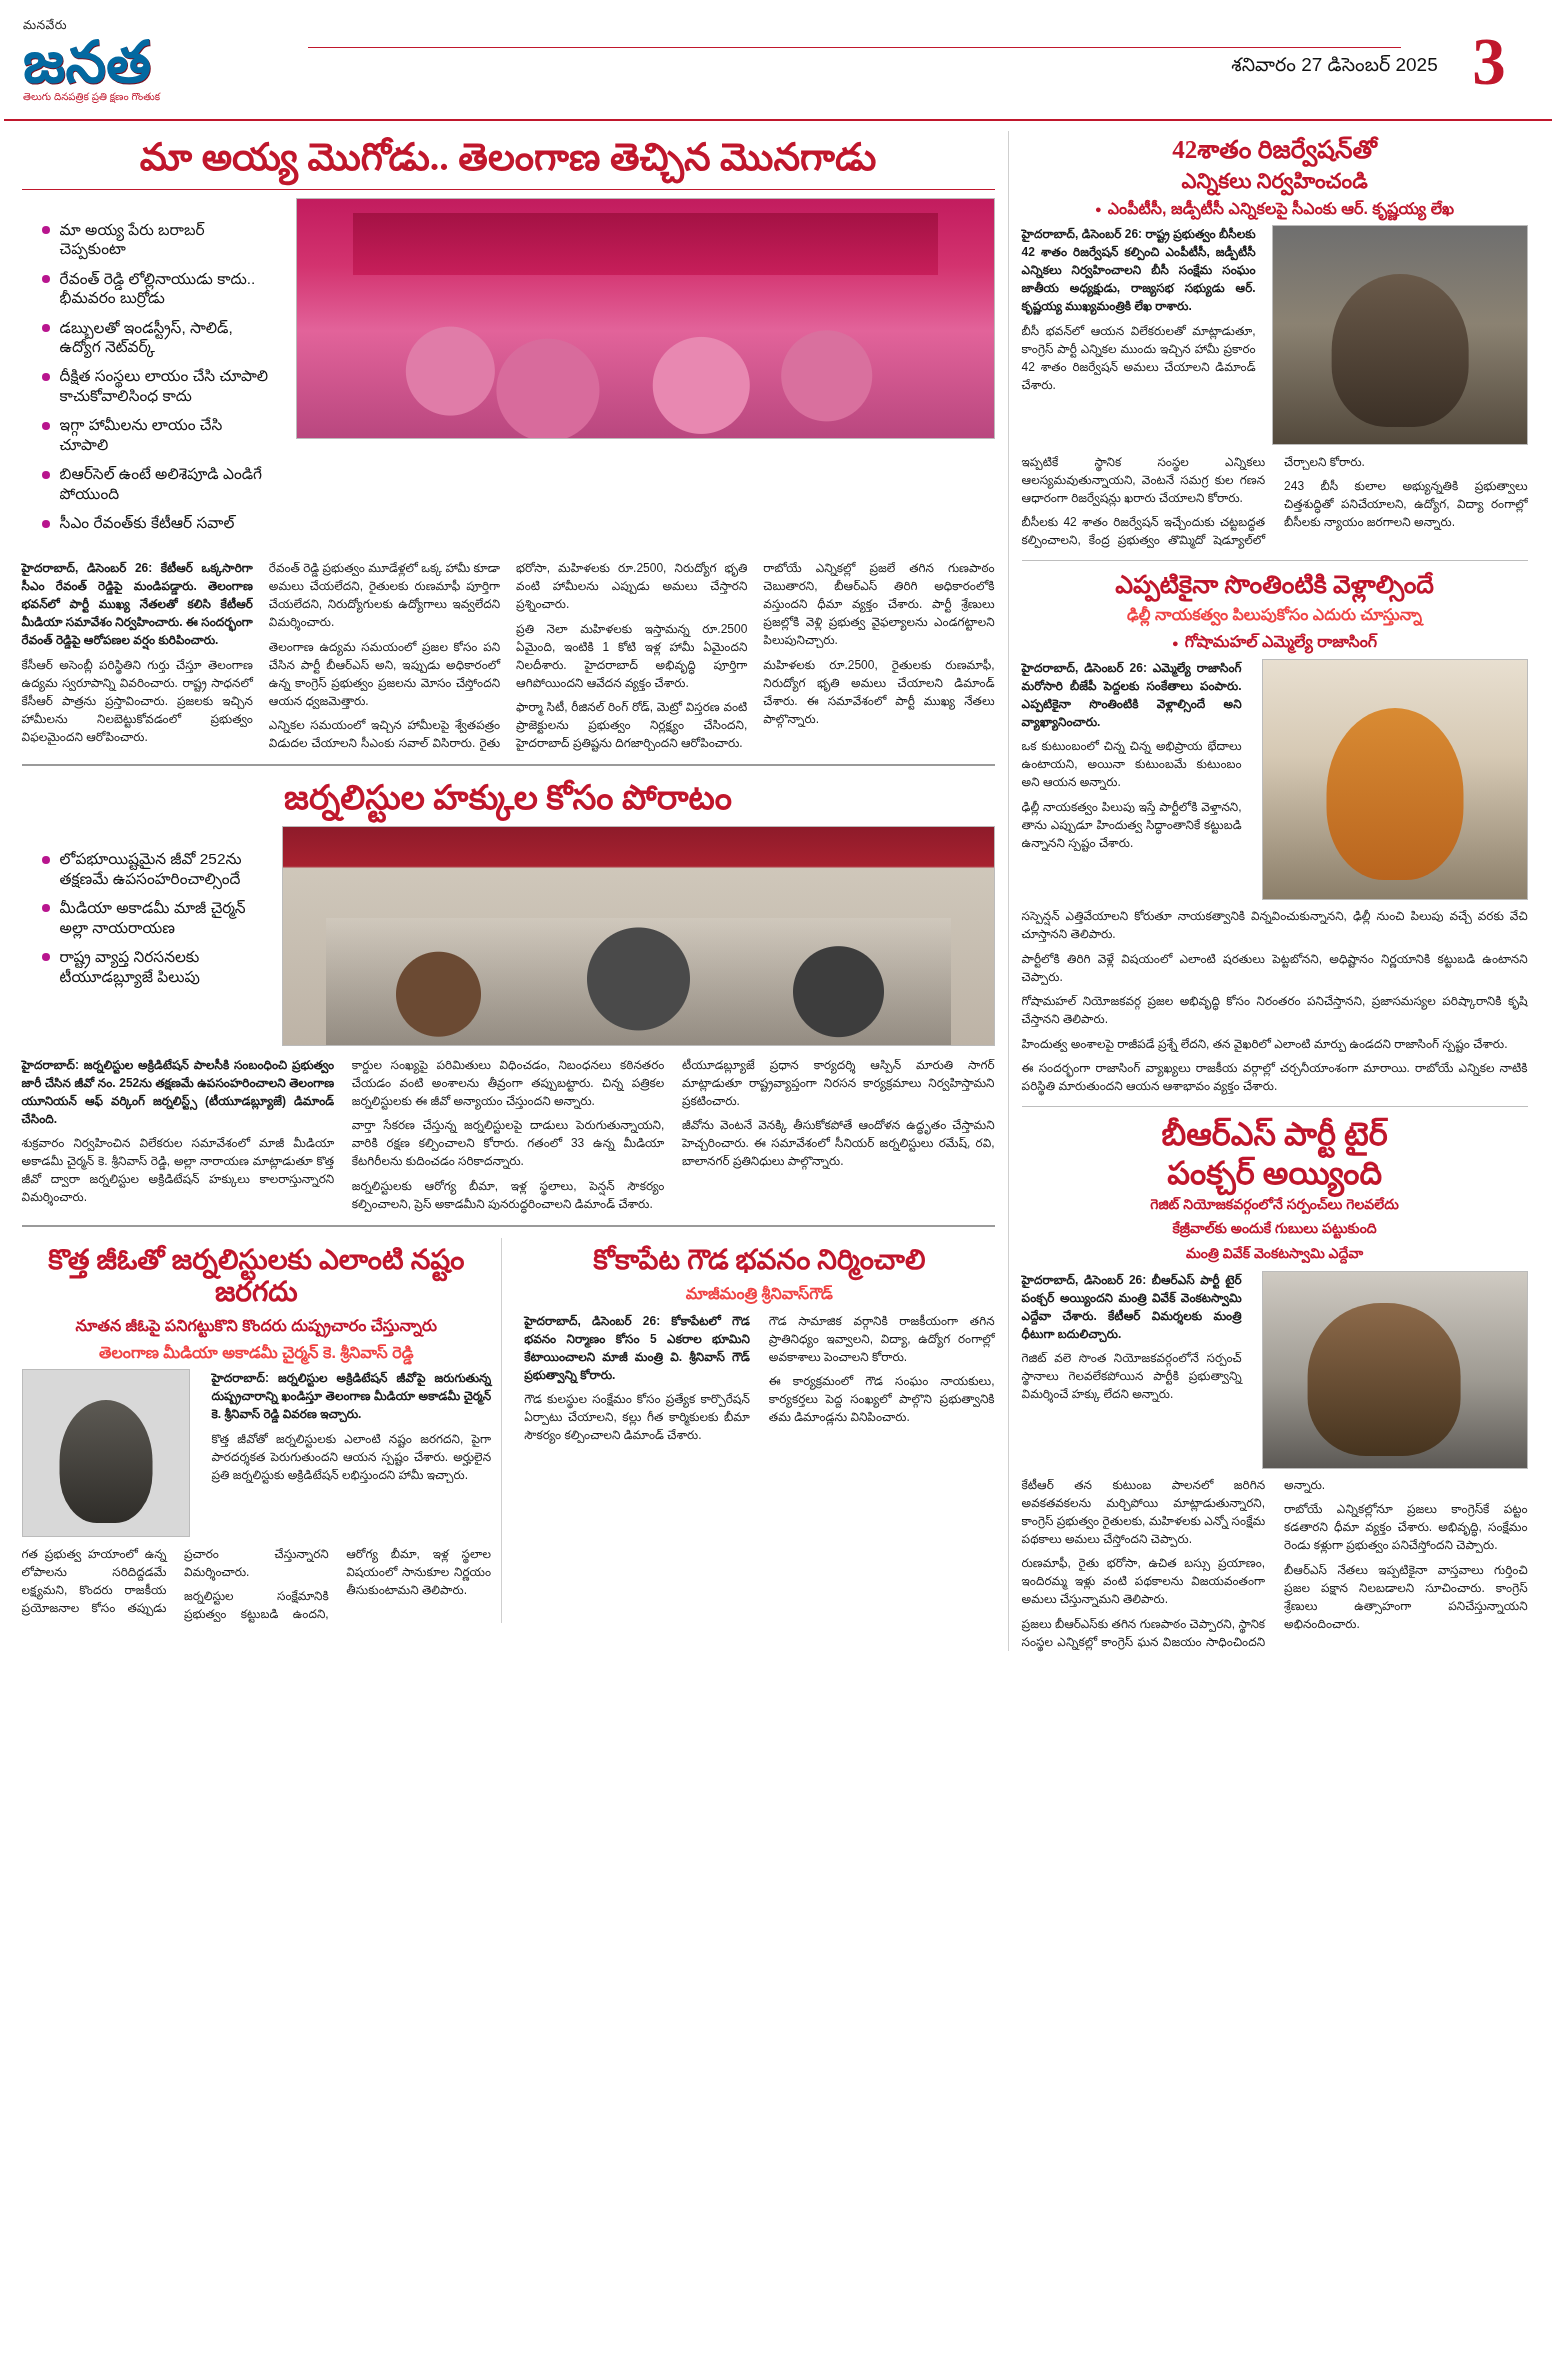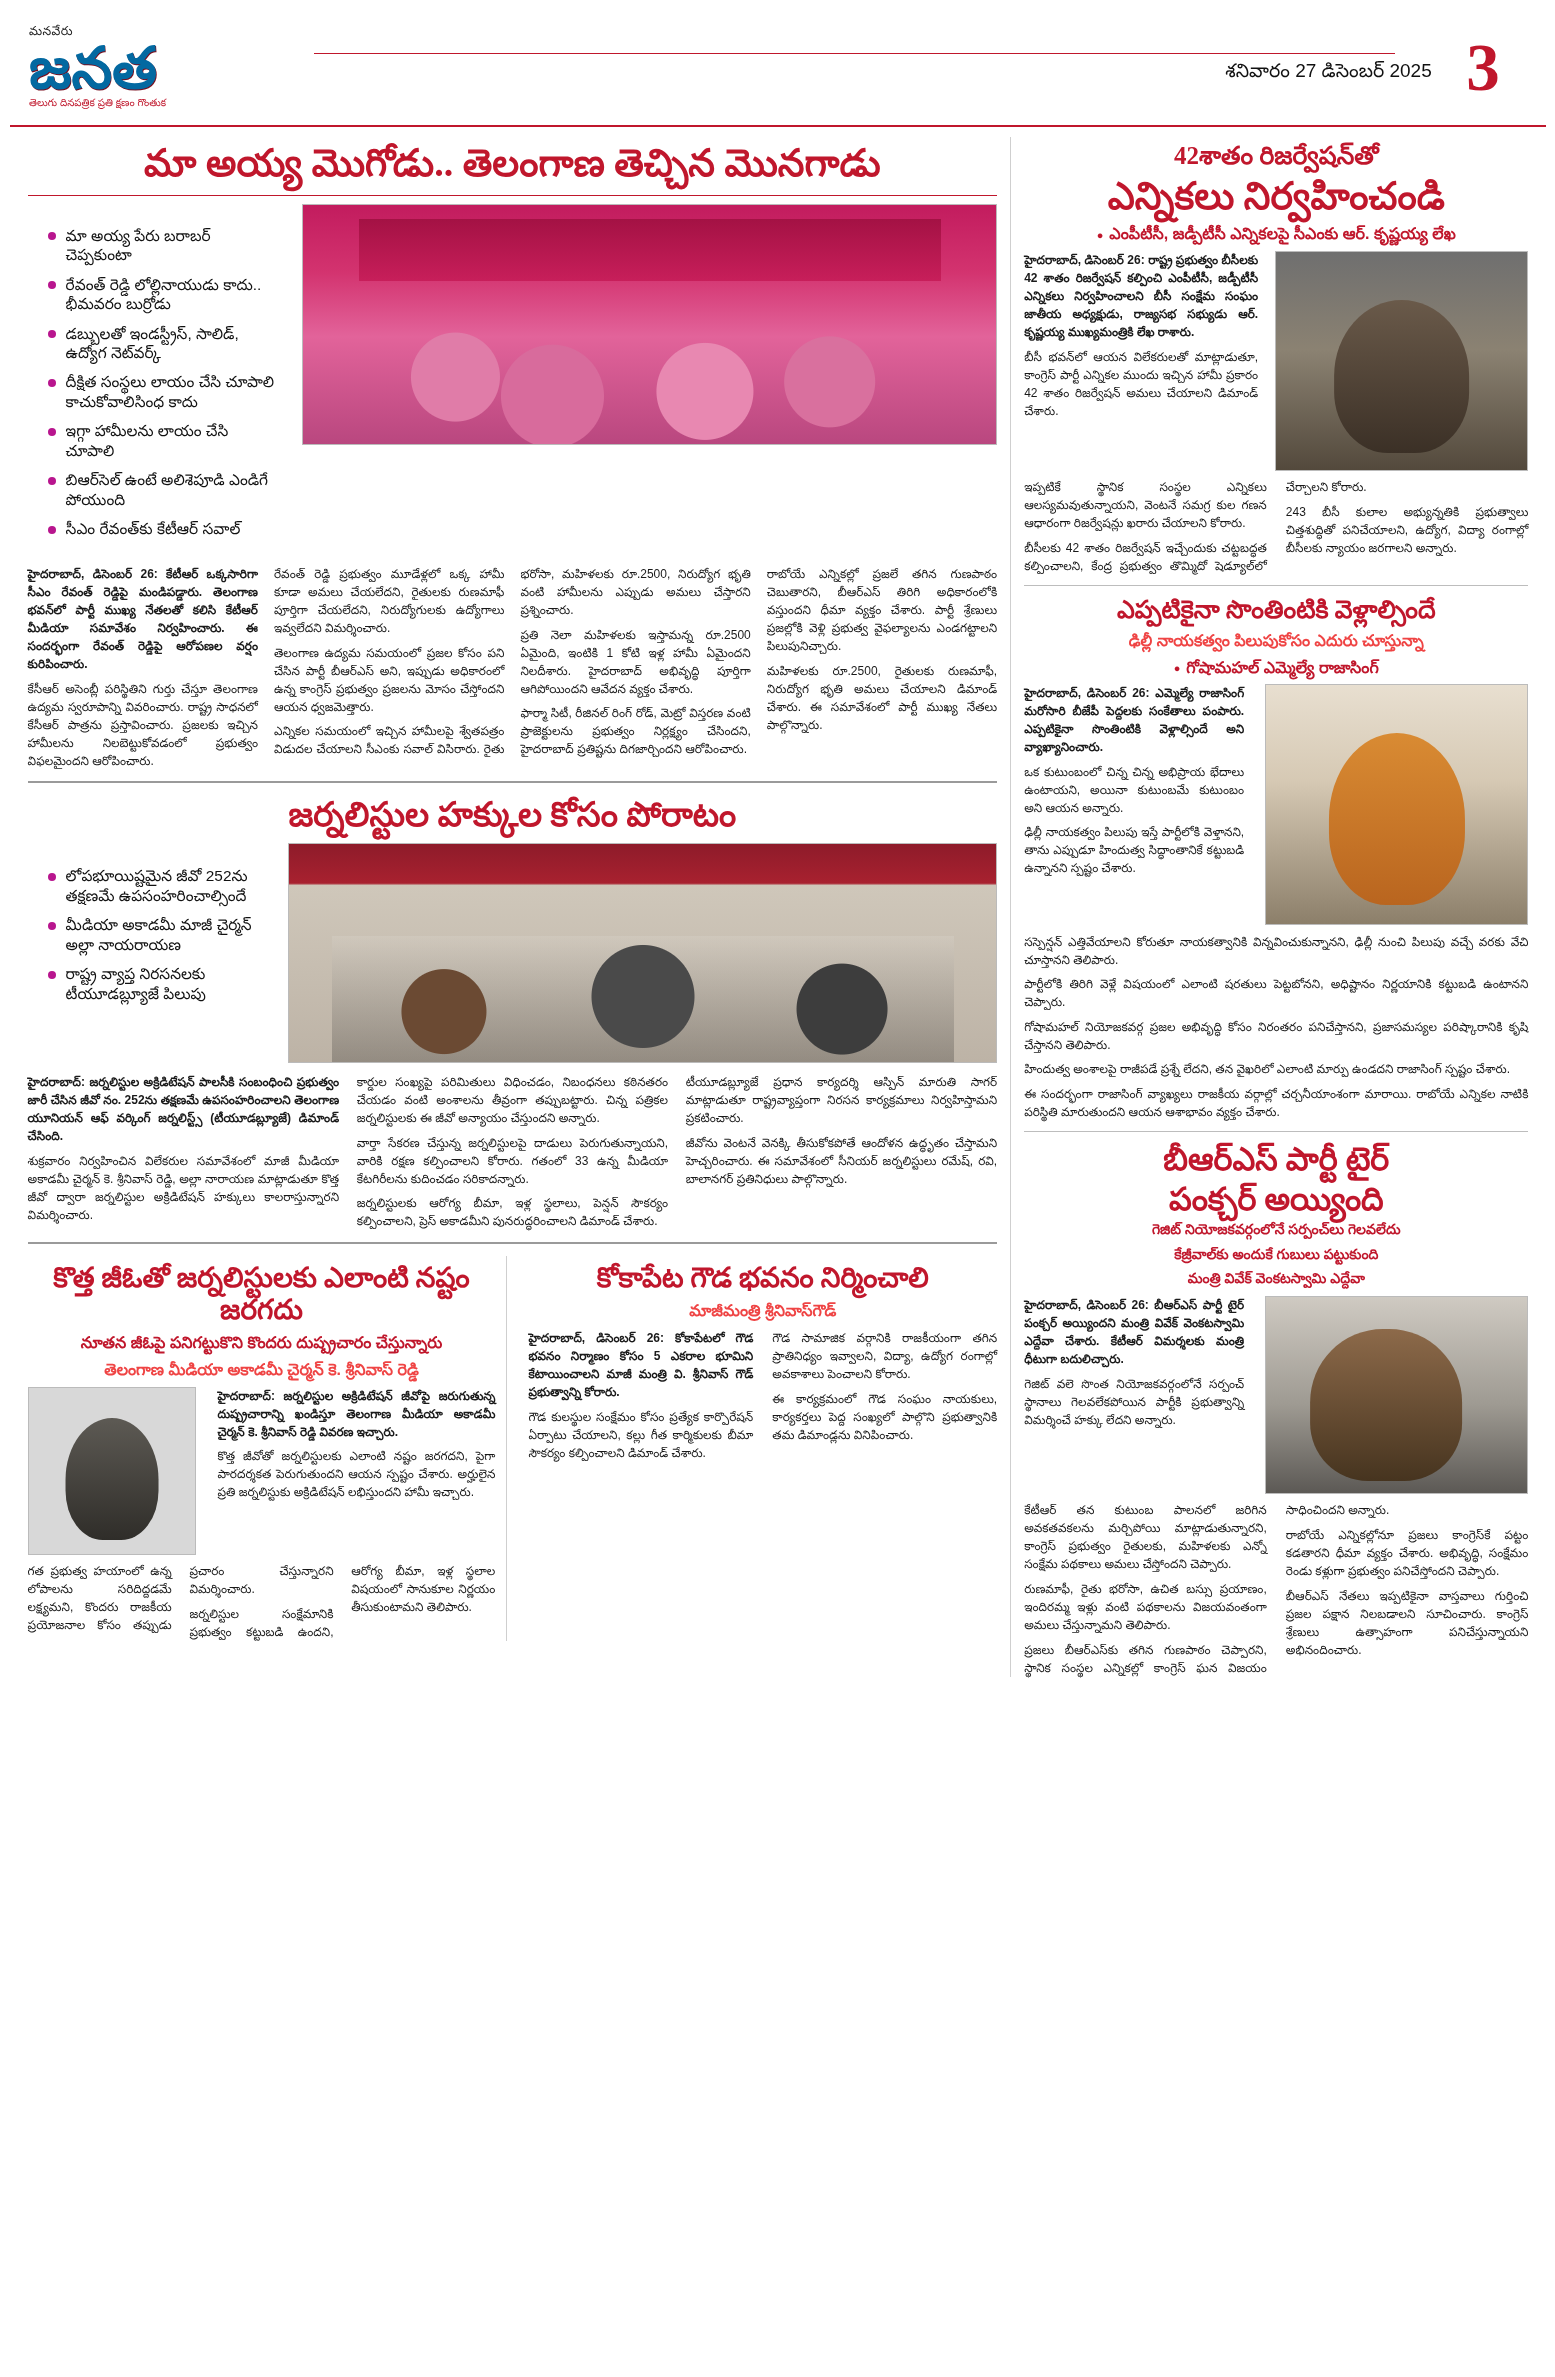--- a/index.html
+++ b/index.html
@@ -8,21 +8,21 @@
     width:1556px;
     background:#ffffff;
     font-family:"Liberation Sans", sans-serif;
     color:#111;
   }
   .page {
     position:relative;
     width:1556px;
     min-height:2377px;
     background:#fff;
-    padding:10px;
+    padding:4px;
   }
   
   .masthead {
     position:relative;
     height:117px;
     border-bottom:2.9px solid #c0172c;
     display:flex;
     align-items:center;
     padding:0 19px;
   }
@@ -139,21 +139,21 @@
   .lead { font-weight:bold; }
   .cols2 { column-count:2; column-gap:19px; }
   .cols3 { column-count:3; column-gap:17.6px; }
   .cols4 { column-count:4; column-gap:16px; }
   .txt {
     font-size:12px; line-height:1.5; text-align:justify; color:#1a1a1a;
   }
   .txt p { margin:0 0 6.6px 0; }
   .head-2 { font-size:34px; text-align:center; margin:7.3px 0 8.8px 0; }
   .head-3 { font-size:28px; text-align:center; margin:5.9px 0 7.3px 0; }
-  .head-r1 { font-size:38px; text-align:center; margin:2.9px 0 5.9px 0; }
+  .head-r1 { font-size:21px; text-align:center; margin:2.9px 0 5.9px 0; }
   .head-r2 { font-size:25px; text-align:center; margin:4.4px 0 4.4px 0; }
   .head-r3 { font-size:32px; text-align:center; margin:2.9px 0 4.4px 0; line-height:1.1; }
   .small-note { font-size:14px; color:#c0172c; text-align:center; font-weight:bold; }
   .flexrow { display:flex; gap:11.7px; }
   .w50 { width:50%; }
 </style>
 </head>
 <body>
 
 <div class="page">

